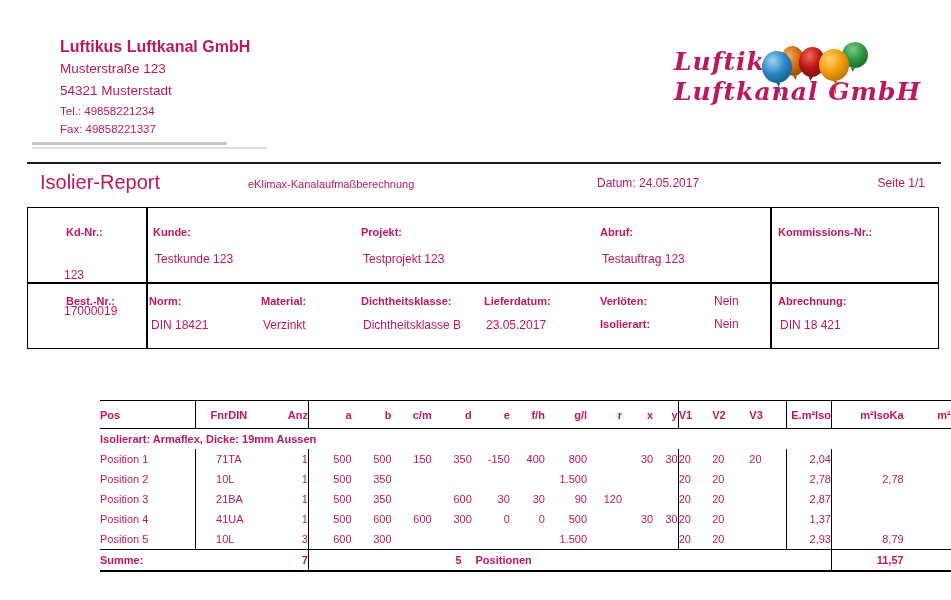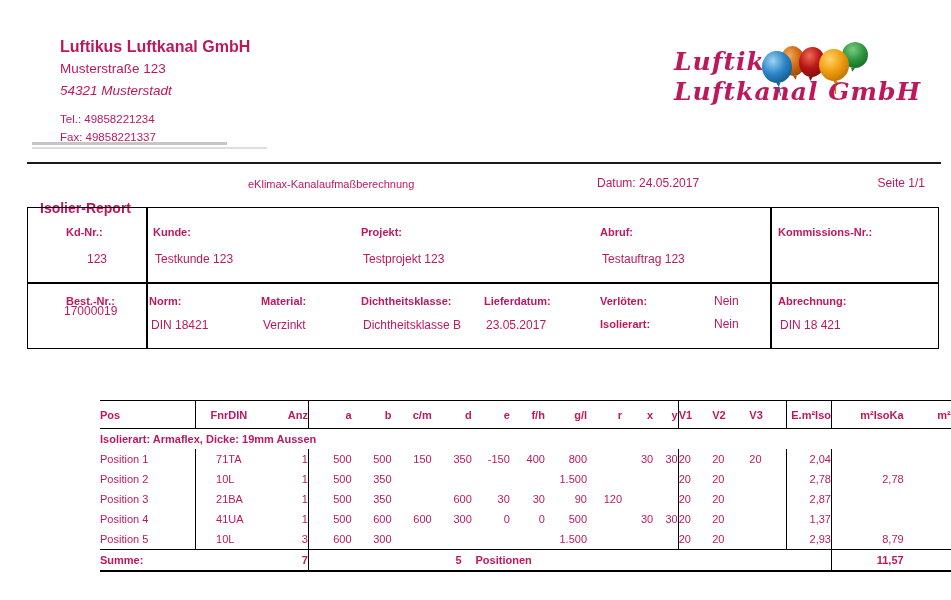--- a/index.html
+++ b/index.html
@@ -3,32 +3,32 @@
 <meta charset="utf-8">
 <style>
   html,body{margin:0;padding:0;background:#fff;}
   .page{position:relative;width:951px;height:600px;background:#ffffff;overflow:hidden;
         font-family:"Liberation Sans",sans-serif;color:#be185d;}
   .abs{position:absolute;white-space:nowrap;}
 
   
   .co-name{font-size:16px;font-weight:bold;}
   .co-addr{font-size:13.5px;}
-  .co-tel{font-size:11.5px;margin-top:8px;}
+  .co-tel{font-size:11.5px;}
   .smudge{position:absolute;background:#c6c6c6;}
 
   
   .logo-script{font-family:"DejaVu Serif",serif;font-style:italic;font-weight:bold;
                font-size:25px;letter-spacing:1px;line-height:27px;}
 
   
   .hrule{position:absolute;background:#1a1a1a;}
 
   
-  .rep-title{font-size:14px;font-weight:bold;margin-top:29px;}
+  .rep-title{font-size:20px;font-weight:normal;}
   .rep-sub{font-size:11px;}
   .rep-meta{font-size:12px;}
 
   
   .infobox{position:absolute;left:27px;top:207px;width:912px;height:142px;
            border:1.5px solid #000;box-sizing:border-box;}
   .vline{position:absolute;top:0;bottom:0;width:1.5px;background:#000;}
   .hline{position:absolute;left:0;right:0;height:1.5px;background:#000;}
   .flabel{position:absolute;font-size:11px;font-weight:bold;white-space:nowrap;}
   .fvalue{position:absolute;font-size:12px;white-space:nowrap;}
@@ -55,21 +55,21 @@
   .sum-mid{text-align:center;font-weight:bold;}
   .sum-gap{margin-left:14px;}
 </style>
 </head>
 <body>
 
 <div class="page">
 
   <div class="abs co-name" style="left:60px;top:38px;">Luftikus Luftkanal GmbH</div>
   <div class="abs co-addr" style="left:60px;top:61px;">Musterstraße 123</div>
-  <div class="abs co-addr" style="left:60px;top:83px;font-style:italic;">54321 Musterstadt</div>
+  <div class="abs co-addr" style="left:60px;top:83px;">54321 Musterstadt</div>
   <div class="abs co-tel" style="left:60px;top:105px;">Tel.: 49858221234</div>
   <div class="abs co-tel" style="left:60px;top:123px;">Fax: 49858221337</div>
   <div class="smudge" style="left:32px;top:142px;width:195px;height:2.5px;"></div>
   <div class="smudge" style="left:32px;top:147px;width:235px;height:2px;opacity:.6;"></div>
 
   <div class="abs" style="left:672px;top:40px;width:230px;height:80px;">
     <div class="logo-script" style="position:absolute;left:2px;top:8px;">Luftikus</div>
     <div class="logo-script" style="position:absolute;left:2px;top:38px;">Luftkanal GmbH</div>
     <svg style="position:absolute;left:83px;top:-4px;" width="124" height="64" viewBox="0 0 124 64">
       <defs>
@@ -135,21 +135,21 @@
     <span>Seite</span>
     <span>1/1</span>
   </div>
 
   <div class="infobox">
     <div class="vline" style="left:118px;"></div>
     <div class="vline" style="left:742px;"></div>
     <div class="hline" style="top:74px;"></div>
 
     <div class="flabel" style="left:38px;top:18px;">Kd-Nr.:</div>
-    <div class="fvalue" style="left:36px;top:44px;margin-left:23px;">123</div>
+    <div class="fvalue" style="left:36px;top:60px;">123</div>
     <div class="flabel" style="left:125px;top:18px;">Kunde:</div>
     <div class="fvalue" style="left:127px;top:44px;">Testkunde 123</div>
     <div class="flabel" style="left:333px;top:18px;">Projekt:</div>
     <div class="fvalue" style="left:335px;top:44px;">Testprojekt 123</div>
     <div class="flabel" style="left:572px;top:18px;">Abruf:</div>
     <div class="fvalue" style="left:574px;top:44px;">Testauftrag 123</div>
     <div class="flabel" style="left:750px;top:18px;">Kommissions-Nr.:</div>
     <div class="fvalue" style="left:752px;top:44px;"></div>
 
     <div class="flabel" style="left:38px;top:87px;">Best.-Nr.:</div>

